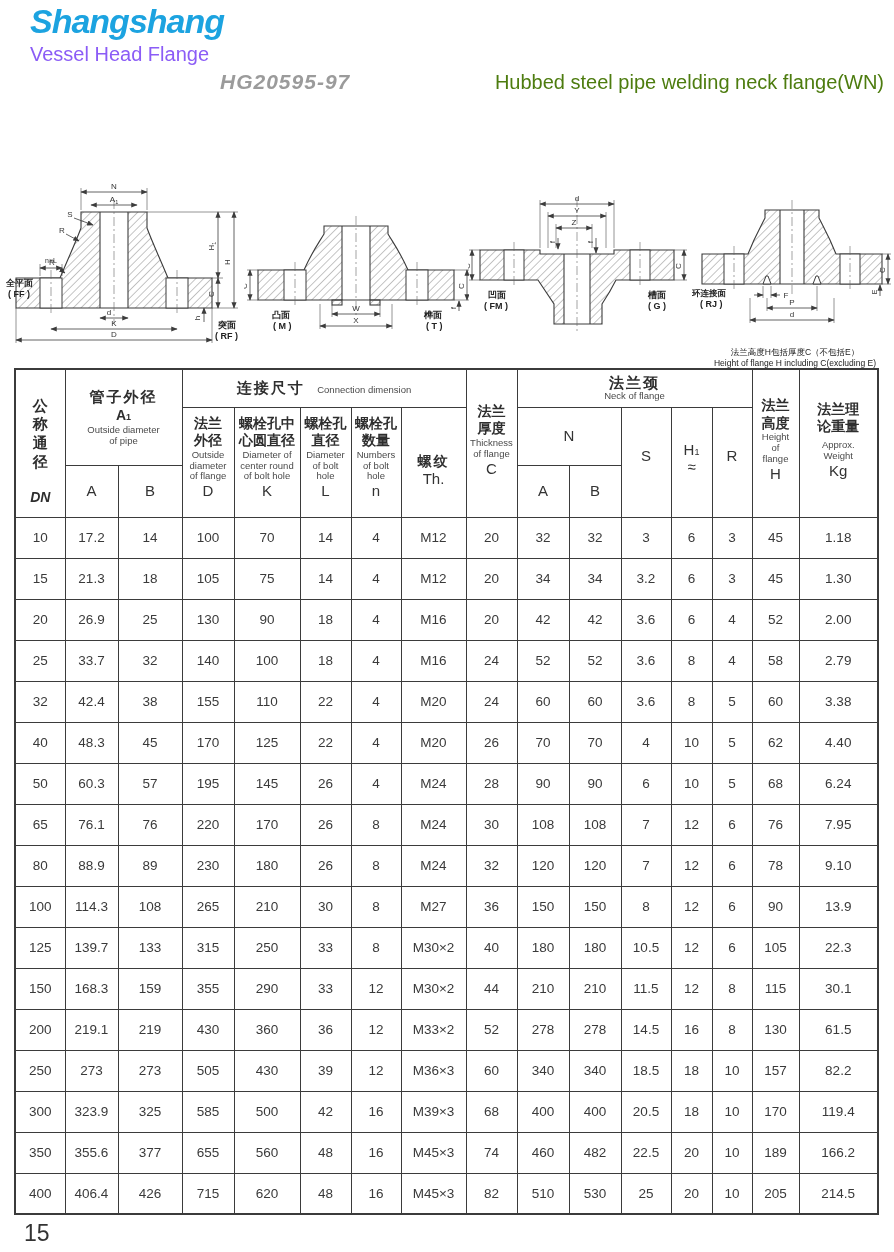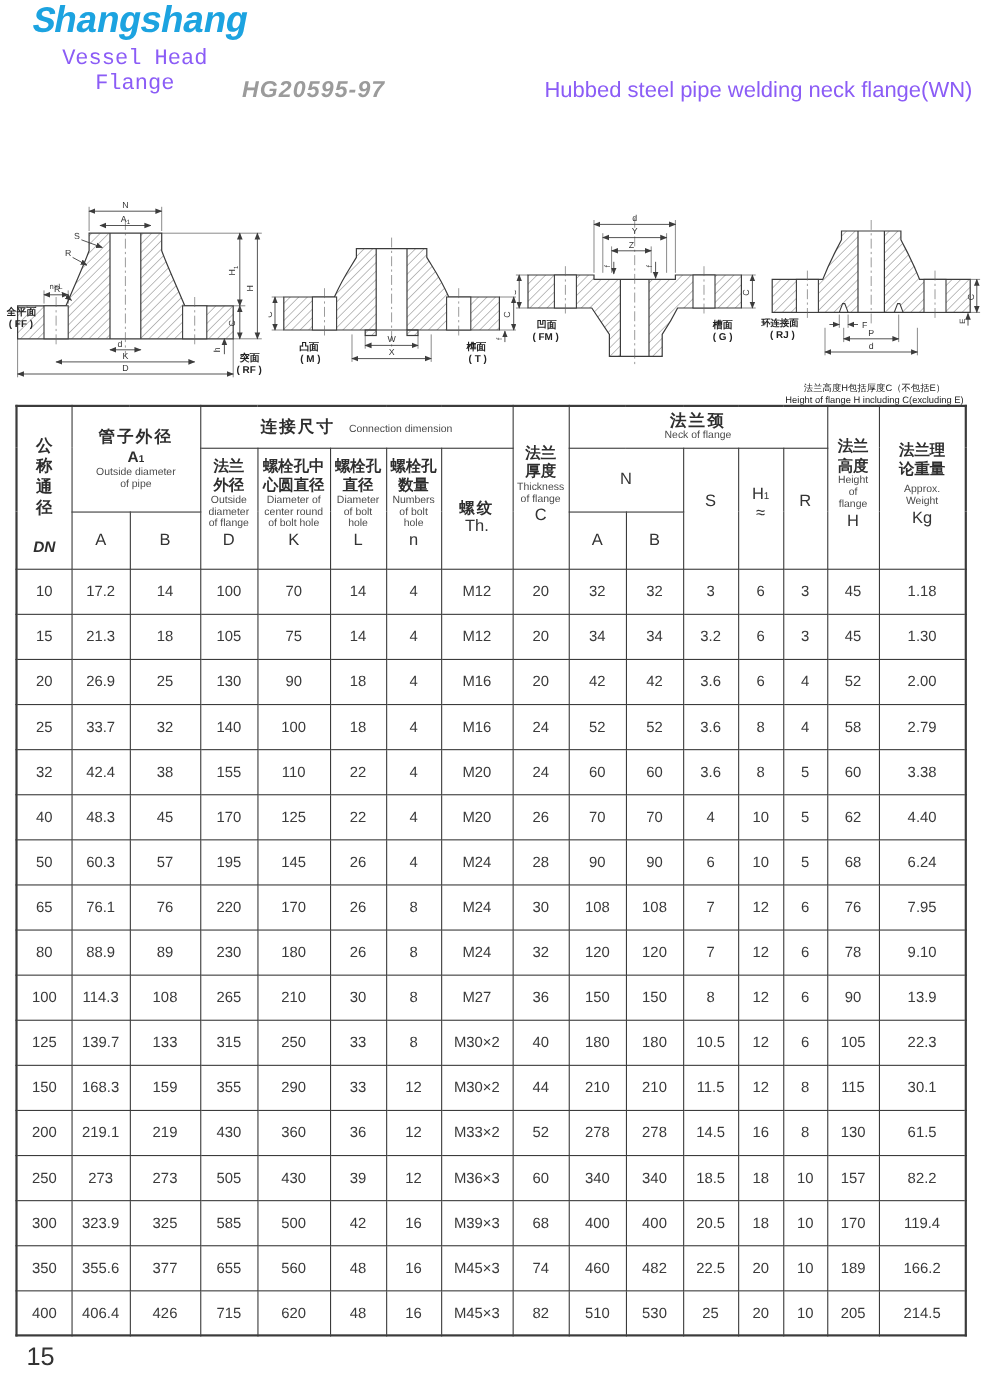--- a/index.html
+++ b/index.html
@@ -1,25 +1,25 @@
 <!DOCTYPE html>
 <html><head>
 <meta charset="utf-8">
 <style>
   * { margin:0; padding:0; box-sizing:border-box; }
   body { background:#e8e8e8; font-family:"Liberation Sans","DejaVu Sans",sans-serif; }
   .page { position:relative; width:894px; height:1252px; background:#ffffff; margin:0 auto; overflow:hidden; color:#3a3a3a; }
 
   
-  .logo { position:absolute; left:30px; top:2px; width:185px; text-align:center;font-family:Liberation Mono, monospace; }
+  .logo { position:absolute; left:30px; top:2px; width:185px; text-align:left; }
   .logo-line1 { font-size:34px; font-weight:bold; font-style:italic; color:#1ca3e0; letter-spacing:-1px; }
   .logo-line2 { font-size:20px; font-weight:500; color:#8b5cf6; margin-top:2px; letter-spacing:0px; }
   .title { position:absolute; left:213px; top:30px; width:675px; font-size:30px; color:#3c3c3c; white-space:nowrap; }
   .std { position:absolute; left:220px; top:70px; font-size:21px; font-weight:bold; font-style:italic; color:#9b9b9b; letter-spacing:1px; }
-  .subtitle { position:absolute; right:10px; top:71px; font-size:20px; color:#8b5cf6; }
+  .subtitle { position:absolute; right:10px; top:71px; font-size:20px; color:#4d7c0f; }
 
   
   .drawing { position:absolute; }
   svg text { font-family:"Liberation Sans","DejaVu Sans",sans-serif; fill:#333; }
   .ol { fill:url(#hatch); stroke:#3c3c3c; stroke-width:1.1; }
   .wh { fill:#ffffff; stroke:#3c3c3c; stroke-width:1; }
   .cl { stroke:#666; stroke-width:0.6; stroke-dasharray:9 3 2 3; fill:none; }
   .dim { stroke:#3c3c3c; stroke-width:0.8; fill:none; marker-start:url(#arr); marker-end:url(#arr); }
   .dime { stroke:#3c3c3c; stroke-width:0.8; fill:none; marker-end:url(#arr); }
   .ext { stroke:#3c3c3c; stroke-width:0.55; fill:none; }

